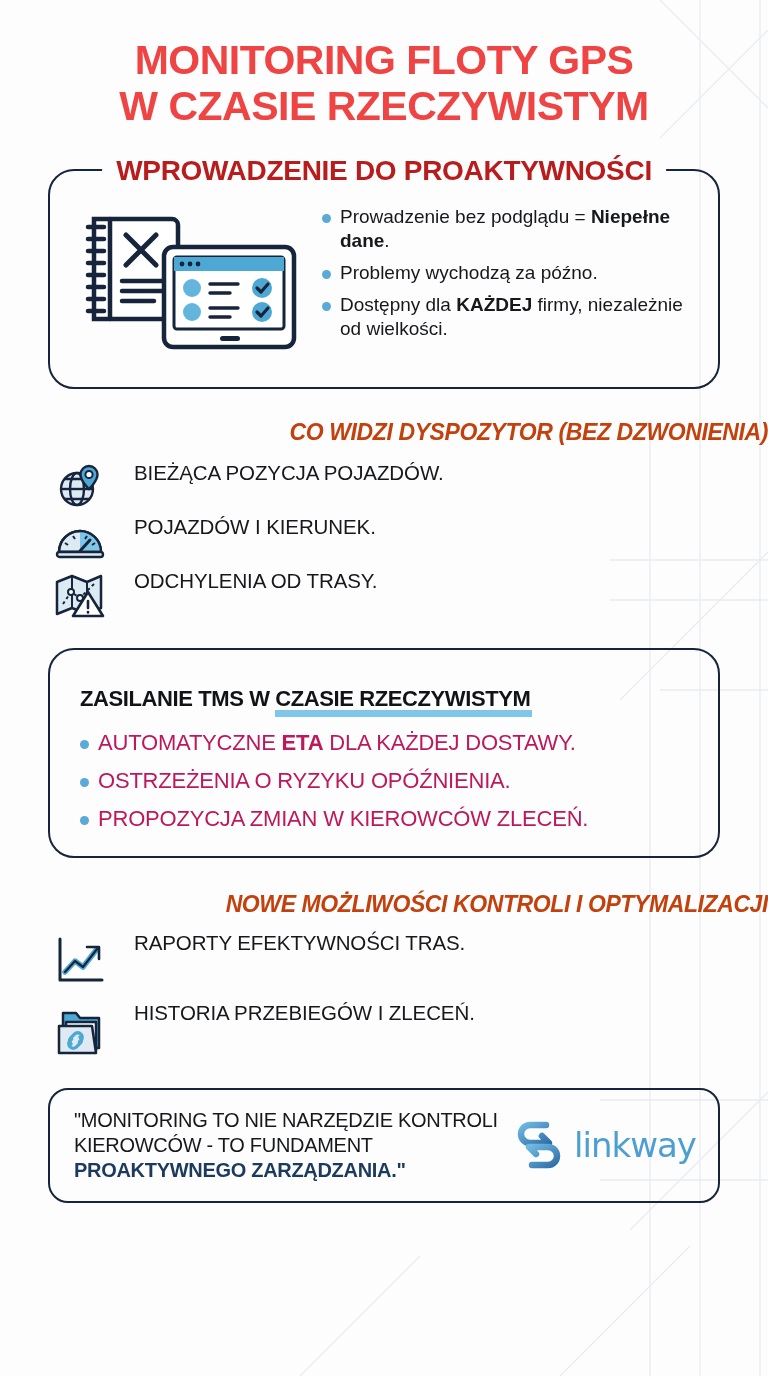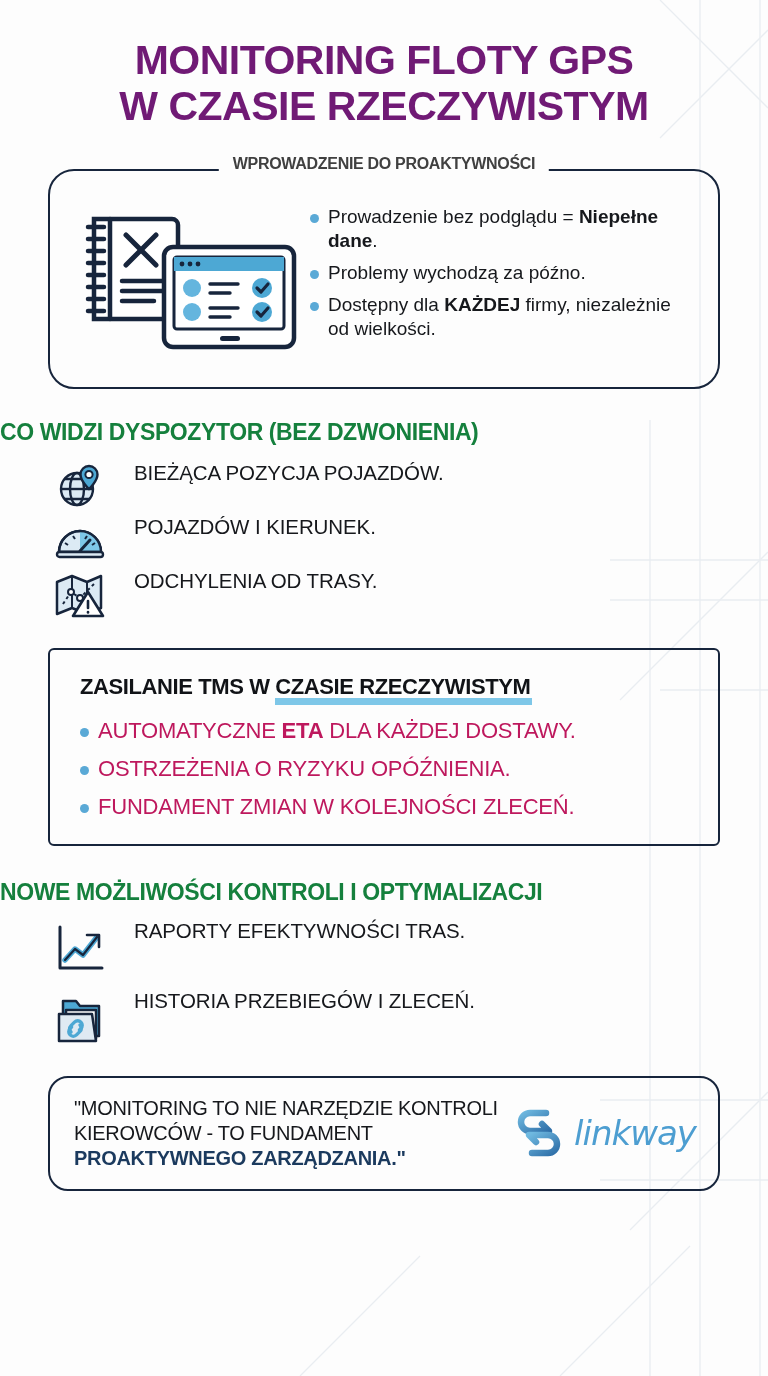--- a/index.html
+++ b/index.html
@@ -19,21 +19,21 @@
   .bg-deco { position: absolute; inset: 0; pointer-events: none; z-index: 0; }
 
   .content { position: relative; z-index: 2; }
 
   
   .header { padding: 38px 24px 0; text-align: center; }
   .title-line {
     font-size: 41px;
     font-weight: bold;
     letter-spacing: -0.5px;
-    color: #701a75;
+    color: #ef4444;
     line-height: 1.12;
     white-space: nowrap;
   }
   .subtitle {
     margin-top: 9px;
     font-size: 18.5px;
     font-weight: bold;
     color: #16181c;
     letter-spacing: -0.2px;
     white-space: nowrap;
@@ -45,34 +45,34 @@
     margin: 0 48px;
     border: 2.5px solid #17253c;
     border-radius: 26px;
   }
   .card-title {
     position: absolute;
     top: -16px; left: 50%;
     transform: translateX(-50%);
     background: #fdfdfd;
     padding: 0 14px;
-    font-size: 16px;
+    font-size: 28px;
     font-weight: bold;
-    color: #404040;
+    color: #b91c1c;
     letter-spacing: -0.3px;
     white-space: nowrap;
   }
 
   
   .intro-wrap { margin-top: 39px; }
   .intro-body {
     display: flex;
     align-items: flex-start;
     padding: 32px 22px 24px 14px;
-    gap: 8px;
+    gap: 20px;
   }
   .intro-art { flex: 0 0 238px; padding-top: 6px; }
   .intro-list { flex: 1; padding-top: 2px; }
   .intro-item {
     display: flex;
     align-items: flex-start;
     margin-bottom: 8px;
     font-size: 19px;
     color: #16181c;
     line-height: 1.26;
@@ -82,26 +82,27 @@
     flex: 0 0 auto;
     width: 9px; height: 9px;
     border-radius: 50%;
     background: #5aa9d6;
     margin: 9px 9px 0 0;
   }
   .b { font-weight: bold; }
 
   
   .sec-head {
-    text-align: left;
+    text-align: right;
     font-size: 23px;
     font-weight: bold;
-    color: #15803d;
+    color: #c2410c;
     letter-spacing: -0.4px;
     white-space: nowrap;
+    font-style: italic;
   }
 
   
   .icon-rows { margin: 0 48px; }
   .icon-row {
     display: flex;
     align-items: flex-start;
     gap: 22px;
   }
   .icon-box {
@@ -113,22 +114,22 @@
     font-size: 20.5px;
     color: #16181c;
     letter-spacing: -0.1px;
     line-height: 1.22;
   }
 
   
   .tms-card {
     margin: 0 48px;
     border: 2.5px solid #17253c;
-    border-radius: 6px;
-    padding: 24px 26px 24px 30px;
+    border-radius: 26px;
+    padding: 36px 26px 24px 30px;
   }
   .tms-head {
     font-size: 22px;
     font-weight: bold;
     color: #111317;
     letter-spacing: -0.4px;
     margin-bottom: 17px;
     white-space: nowrap;
   }
   .hl {
@@ -165,21 +166,21 @@
     gap: 10px;
   }
   .quote-text {
     flex: 1;
     font-size: 20px;
     color: #16181c;
     line-height: 1.25;
     letter-spacing: -0.3px;
   }
   .quote-strong { font-weight: bold; color: #1b3a5e; }
-  .logo { flex: 0 0 auto; display: flex; align-items: center; gap: 12px; font-style: italic; }
+  .logo { flex: 0 0 auto; display: flex; align-items: center; gap: 12px; }
   .logo-word {
     font-size: 34px;
     color: #4d9ed1;
     letter-spacing: -1px;
     font-family: "DejaVu Sans", sans-serif;
   }
 </style>
 </head>
 <body>
 
@@ -341,21 +342,21 @@
         <div class="tms-item">
           <span class="dot"></span>
           <span><span>AUTOMATYCZNE </span><span class="b">ETA</span><span> DLA KAŻDEJ DOSTAWY.</span></span>
         </div>
         <div class="tms-item">
           <span class="dot"></span>
           <span>OSTRZEŻENIA O RYZYKU OPÓŹNIENIA.</span>
         </div>
         <div class="tms-item">
           <span class="dot"></span>
-          <span>FUNDAMENT ZMIAN W KOLEJNOŚCI ZLECEŃ.</span>
+          <span>PROPOZYCJA ZMIAN W KIEROWCÓW ZLECEŃ.</span>
         </div>
       </div>
     </div>
 
     <div style="margin-top:33px">
       <div class="sec-head">NOWE MOŻLIWOŚCI KONTROLI I OPTYMALIZACJI</div>
 
       <div class="icon-rows" style="margin-top:12px">
 
 

